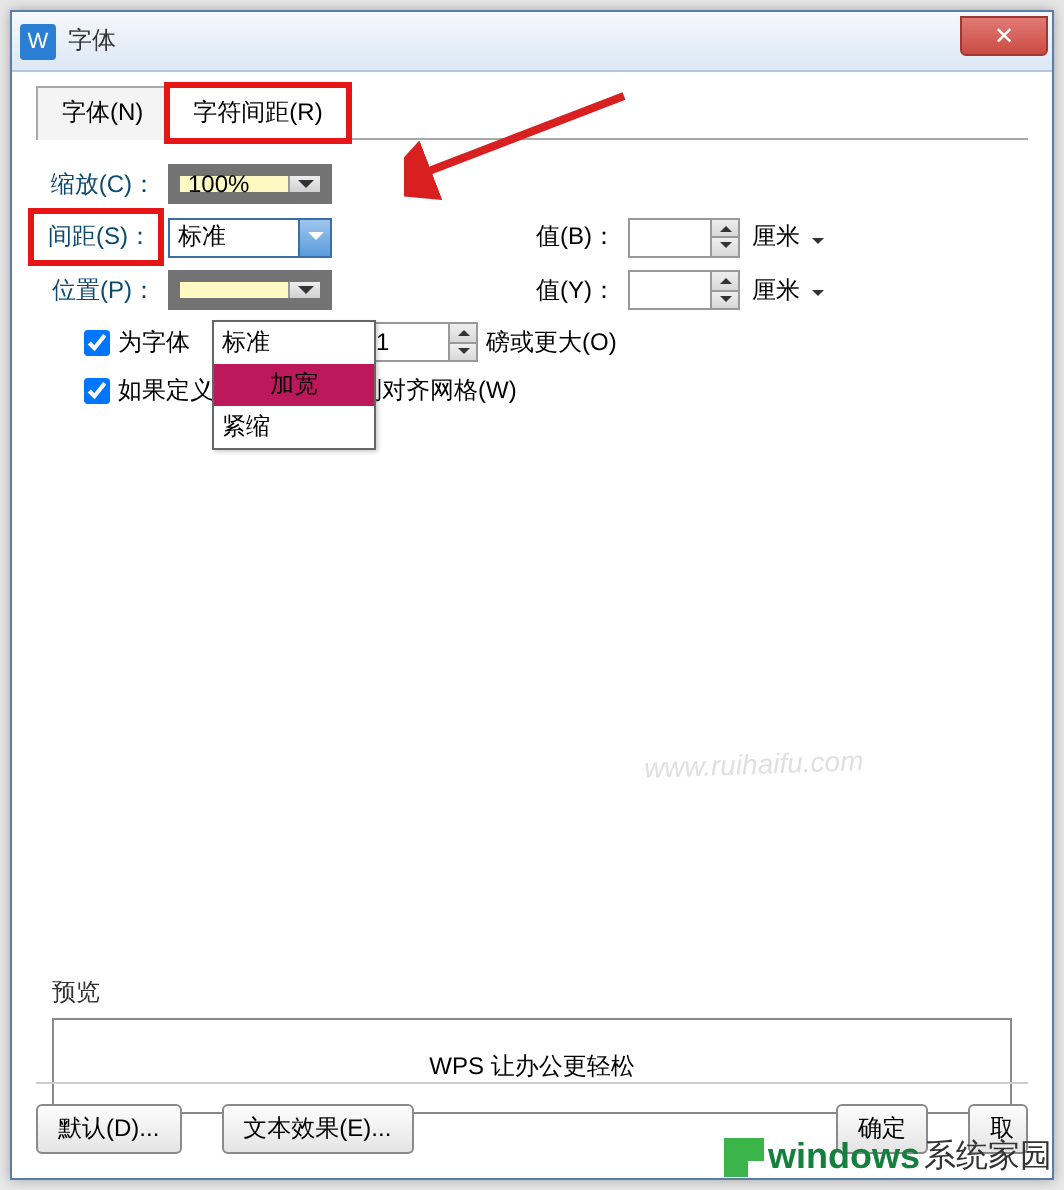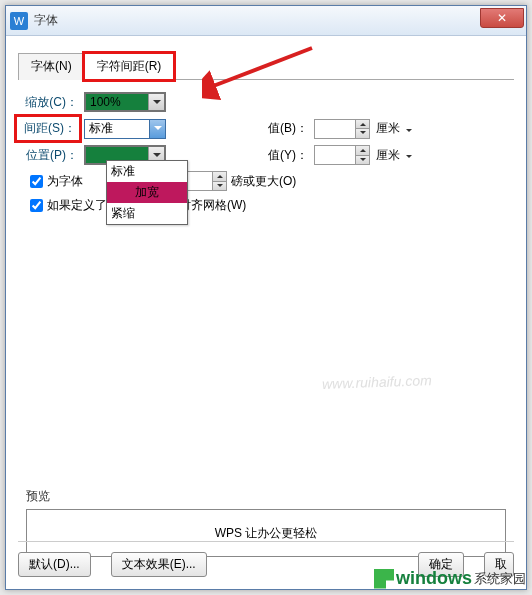--- a/index.html
+++ b/index.html
@@ -5,31 +5,31 @@
 * { box-sizing: border-box; margin: 0; padding: 0; font-family: "Microsoft YaHei", SimSun, sans-serif; font-size: 12px; }
 body { background: #e8e8e8; width: 532px; height: 595px; position: relative; overflow: hidden; }
 
 .window { position: absolute; left: 5px; top: 5px; width: 522px; height: 585px; background: #fff; border: 1px solid #5a7ca8; box-shadow: 0 0 6px rgba(0,0,0,0.3); }
 
 .titlebar { height: 30px; background: linear-gradient(#f5f8fc, #dce8f5); border-bottom: 1px solid #b8c8dc; display: flex; align-items: center; padding: 0 4px; position: relative; }
 .titlebar .icon { width: 18px; height: 18px; background: #2a7fd4; border-radius: 2px; color: #fff; display: flex; align-items: center; justify-content: center; font-size: 11px; margin-right: 6px; }
 .titlebar .title { color: #333; }
 .titlebar .close { position: absolute; right: 2px; top: 2px; width: 44px; height: 20px; background: linear-gradient(#e27a76, #c94b42); border: 1px solid #a03832; border-radius: 0 0 3px 3px; color: #fff; display: flex; align-items: center; justify-content: center; cursor: pointer; font-size: 13px; }
 
-.content { padding: 16px 12px; height: calc(100% - 30px); position: relative; }
+.content { padding: 6px 12px; height: calc(100% - 30px); position: relative; }
 
 .tabs { display: flex; border-bottom: 1px solid #a8a8a8; margin-bottom: 12px; position: relative; }
 .tab { padding: 4px 12px; border: 1px solid #a8a8a8; border-bottom: none; background: #f4f4f4; margin-right: -1px; cursor: pointer; position: relative; top: 1px; }
 .tab.active { background: #fff; border-bottom: 1px solid #fff; }
 .tab.hl { outline: 3px solid #e61616; outline-offset: -1px; }
 
 .row { display: flex; align-items: center; margin-bottom: 6px; gap: 6px; }
 .label { width: 60px; text-align: right; color: #0c4a6e; }
 .label.hl { outline: 3px solid #e61616; outline-offset: 1px; padding: 2px; }
-.combo { position: relative; width: 82px; height: 20px; border: 2px solid #737373; background: #15803d; display: flex; align-items: center; padding-left: 4px; }
+.combo { position: relative; width: 82px; height: 20px; border: 6px solid #737373; background: #fef9c3; display: flex; align-items: center; padding-left: 4px; }
 .combo.blue { border: 1px solid #3a6ea5; background: #fff; }
 .combo .arrow { position: absolute; right: 0; top: 0; width: 16px; height: 100%; background: linear-gradient(#eee,#d0d0d0); border-left: 1px solid #999; display: flex; align-items: center; justify-content: center; }
 .combo.blue .arrow { background: linear-gradient(#9ec5ec,#5a9cdc); border-left: 1px solid #3a6ea5; }
 .combo .arrow::after { content: ""; border: 4px solid transparent; border-top-color: #333; margin-top: 3px; }
 .combo.blue .arrow::after { border-top-color: #fff; }
 
 .dropdown { position: absolute; left: 100px; top: 124px; width: 82px; border: 1px solid #666; background: #fff; z-index: 10; box-shadow: 1px 1px 2px rgba(0,0,0,0.2); }
 .dropdown .opt { padding: 2px 4px; cursor: pointer; }
 .dropdown .opt.sel { background: #be185d; text-align: center; }
 
@@ -37,39 +37,39 @@
 .spinner { width: 56px; height: 20px; border: 1px solid #999; background: #fff; display: flex; align-items: center; padding: 0 14px 0 4px; position: relative; }
 .spinner .spin { position: absolute; right: 0; top: 0; width: 14px; height: 100%; border-left: 1px solid #999; display: flex; flex-direction: column; }
 .spinner .spin div { flex: 1; background: linear-gradient(#eee,#d8d8d8); display: flex; align-items: center; justify-content: center; }
 .spinner .spin div:first-child { border-bottom: 1px solid #999; }
 .spinner .spin div::after { content: ""; border: 3px solid transparent; }
 .spinner .spin div:first-child::after { border-bottom-color: #333; margin-bottom: 2px; }
 .spinner .spin div:last-child::after { border-top-color: #333; margin-top: 2px; }
 .unit { display: flex; align-items: center; gap: 4px; }
 .unit .tri::after { content: ""; display: inline-block; border: 3px solid transparent; border-top-color: #333; margin-left: 2px; position: relative; top: 2px; }
 
-.chk { display: flex; align-items: center; gap: 4px; margin-bottom: 6px; margin-left: 12px; }
+.chk { display: flex; align-items: center; gap: 4px; margin-bottom: 6px; margin-left: 24px; }
 .chk input { width: 13px; height: 13px; }
 
 .preview-section { position: absolute; left: 20px; right: 20px; top: 452px; }
 .preview-label { color: #333; margin-bottom: 4px; }
 .preview-box { border: 1px solid #888; height: 48px; display: flex; align-items: center; justify-content: center; background: #fff; }
 
 .buttons { position: absolute; left: 12px; right: 12px; bottom: 12px; display: flex; gap: 20px; border-top: 1px solid #ccc; padding-top: 10px; }
 .btn { padding: 3px 10px; border: 1px solid #8a8a8a; background: linear-gradient(#fdfdfd,#e4e4e4); border-radius: 3px; cursor: pointer; }
 .buttons .spacer { flex: 1; }
 .btn.cut { width: 30px; overflow: hidden; white-space: nowrap; }
 
 .arrow-anno { position: absolute; left: 196px; top: 10px; z-index: 5; pointer-events: none; }
 
 .watermark1 { position: absolute; right: 100px; bottom: 205px; color: #e0e0e0; font-size: 14px; transform: rotate(-2deg); font-style: italic; pointer-events: none; }
 .watermark2 { position: absolute; right: 6px; bottom: 6px; display: flex; align-items: center; gap: 2px; z-index: 20; pointer-events: none; }
 .watermark2 .wlogo { width: 20px; height: 20px; background: #3bb54a; clip-path: polygon(0 0, 100% 0, 100% 60%, 60% 60%, 60% 100%, 0 100%); }
 .watermark2 .wtext1 { color: #15803d; font-weight: bold; font-size: 18px; }
-.watermark2 .wtext2 { color: #333; font-size: 13px; }
+.watermark2 .wtext2 { color: #333; font-size: 16px; }
 </style>
 </head>
 <body>
 
 <div class="window">
   <div class="titlebar">
     <div class="icon">W</div>
     <div class="title">字体</div>
     <div class="close">
       <span>✕</span>

